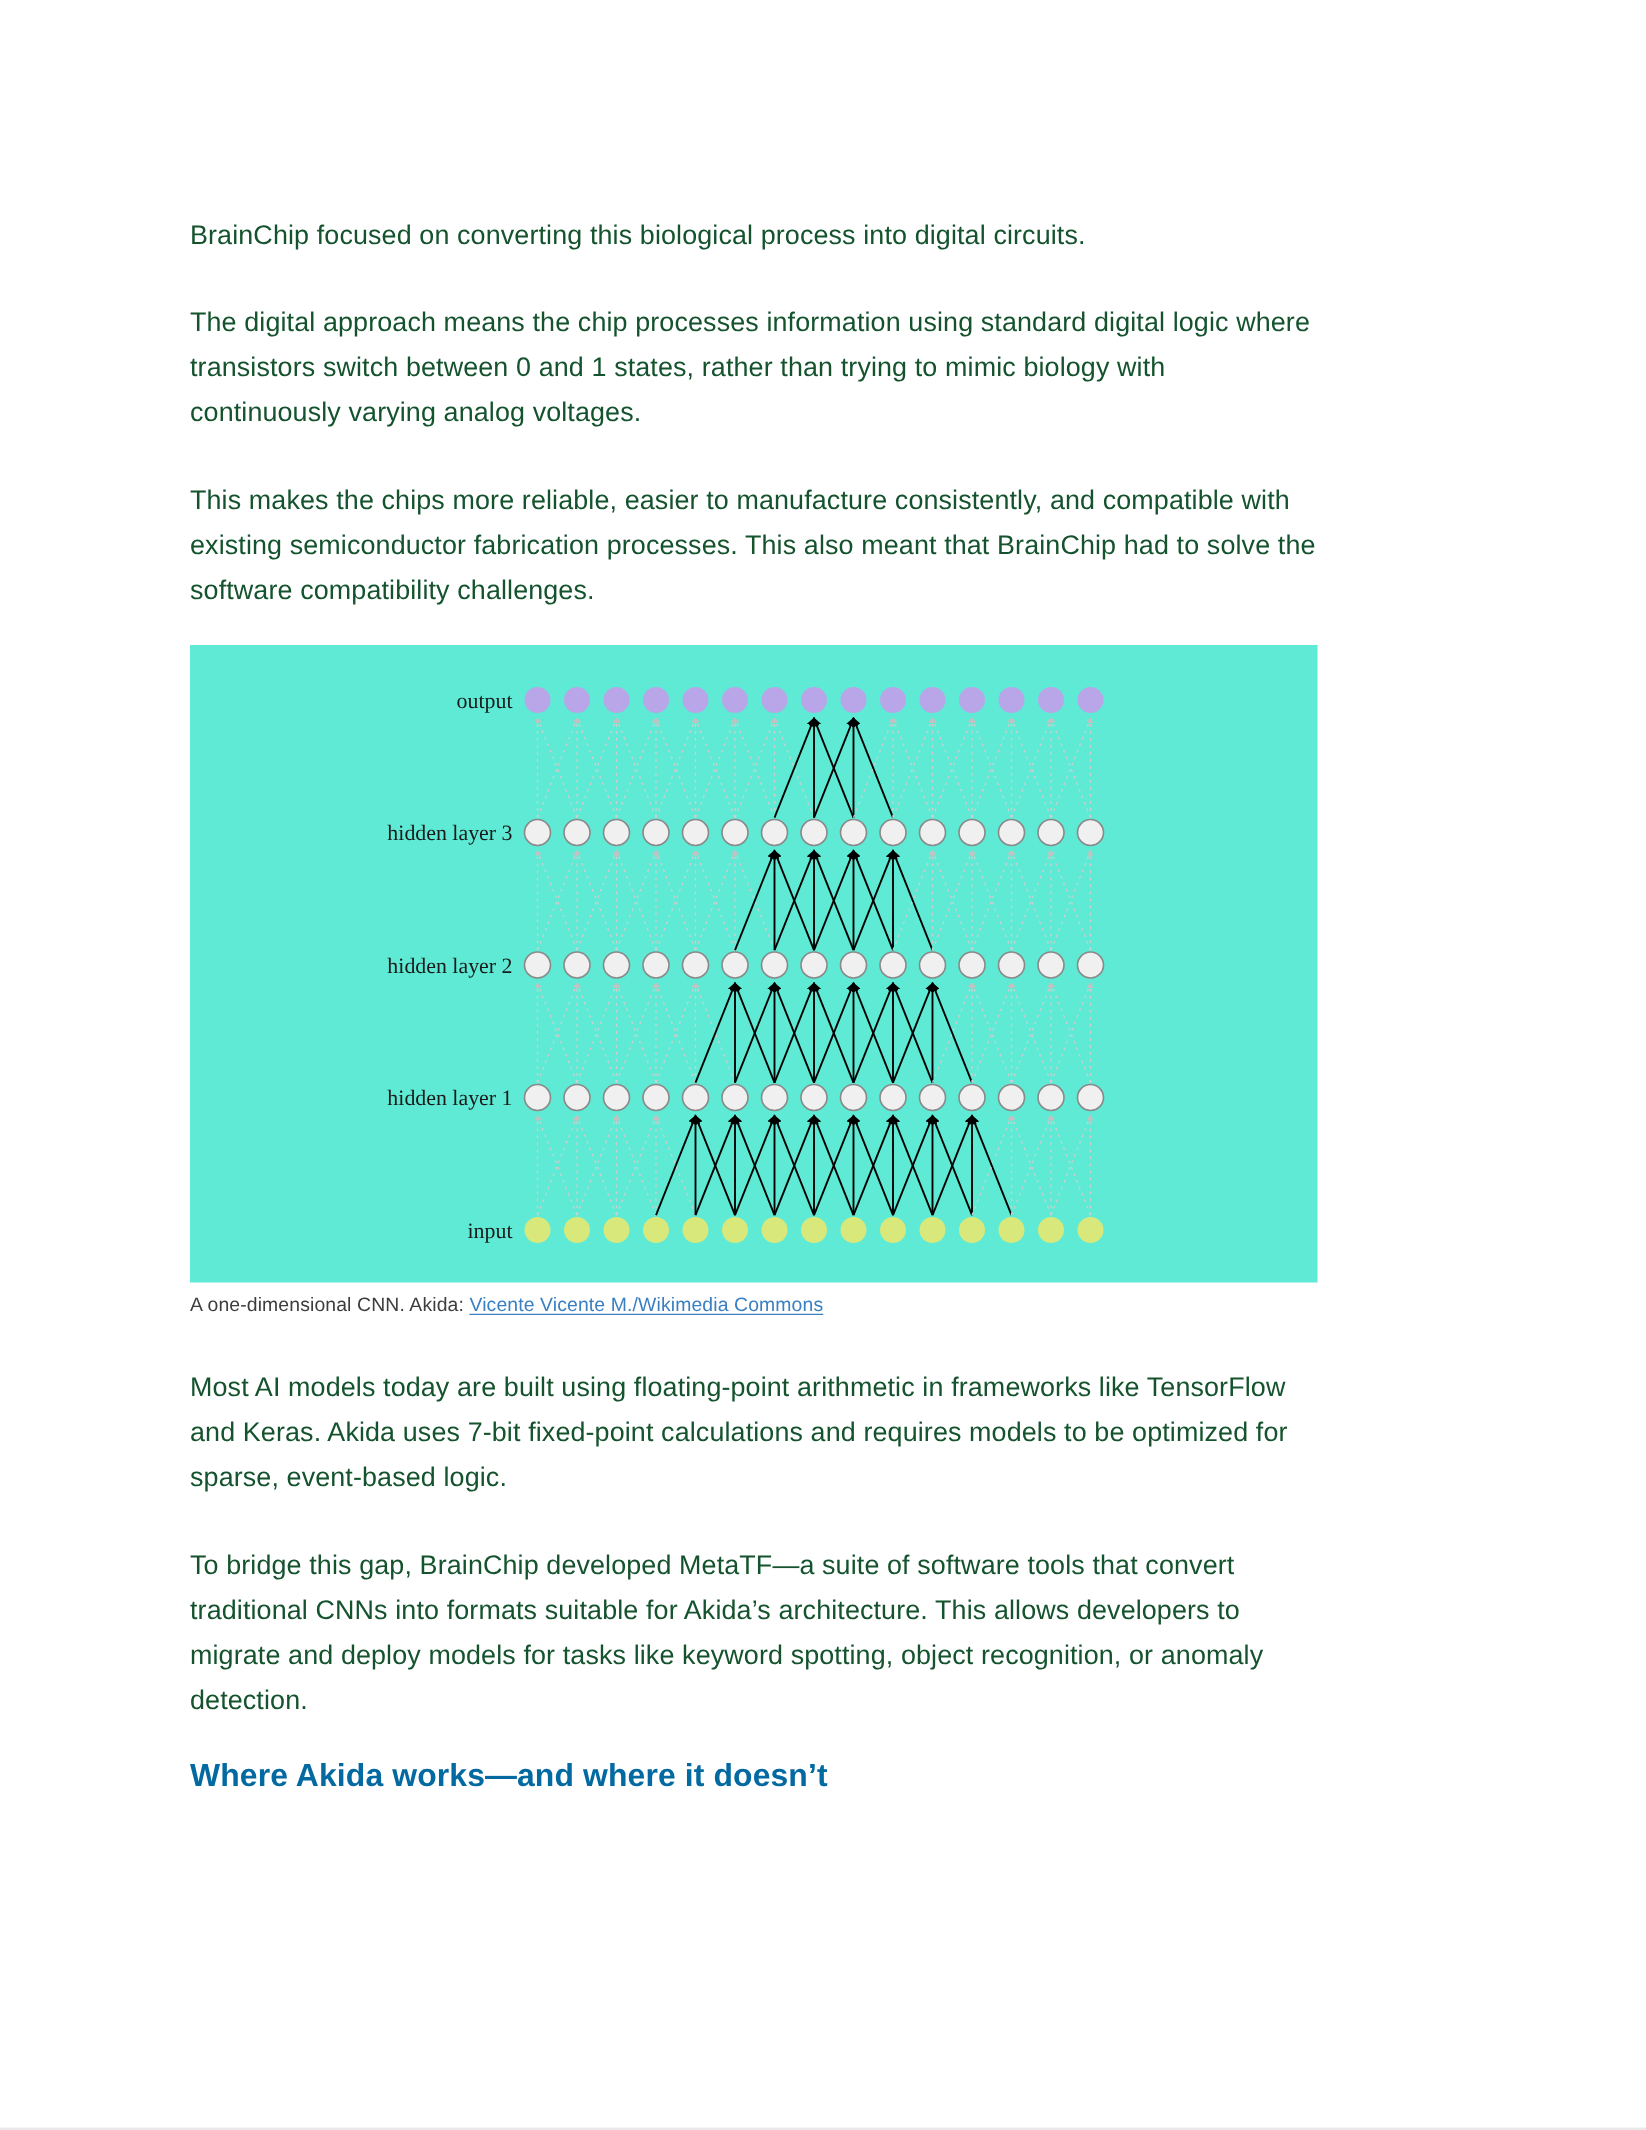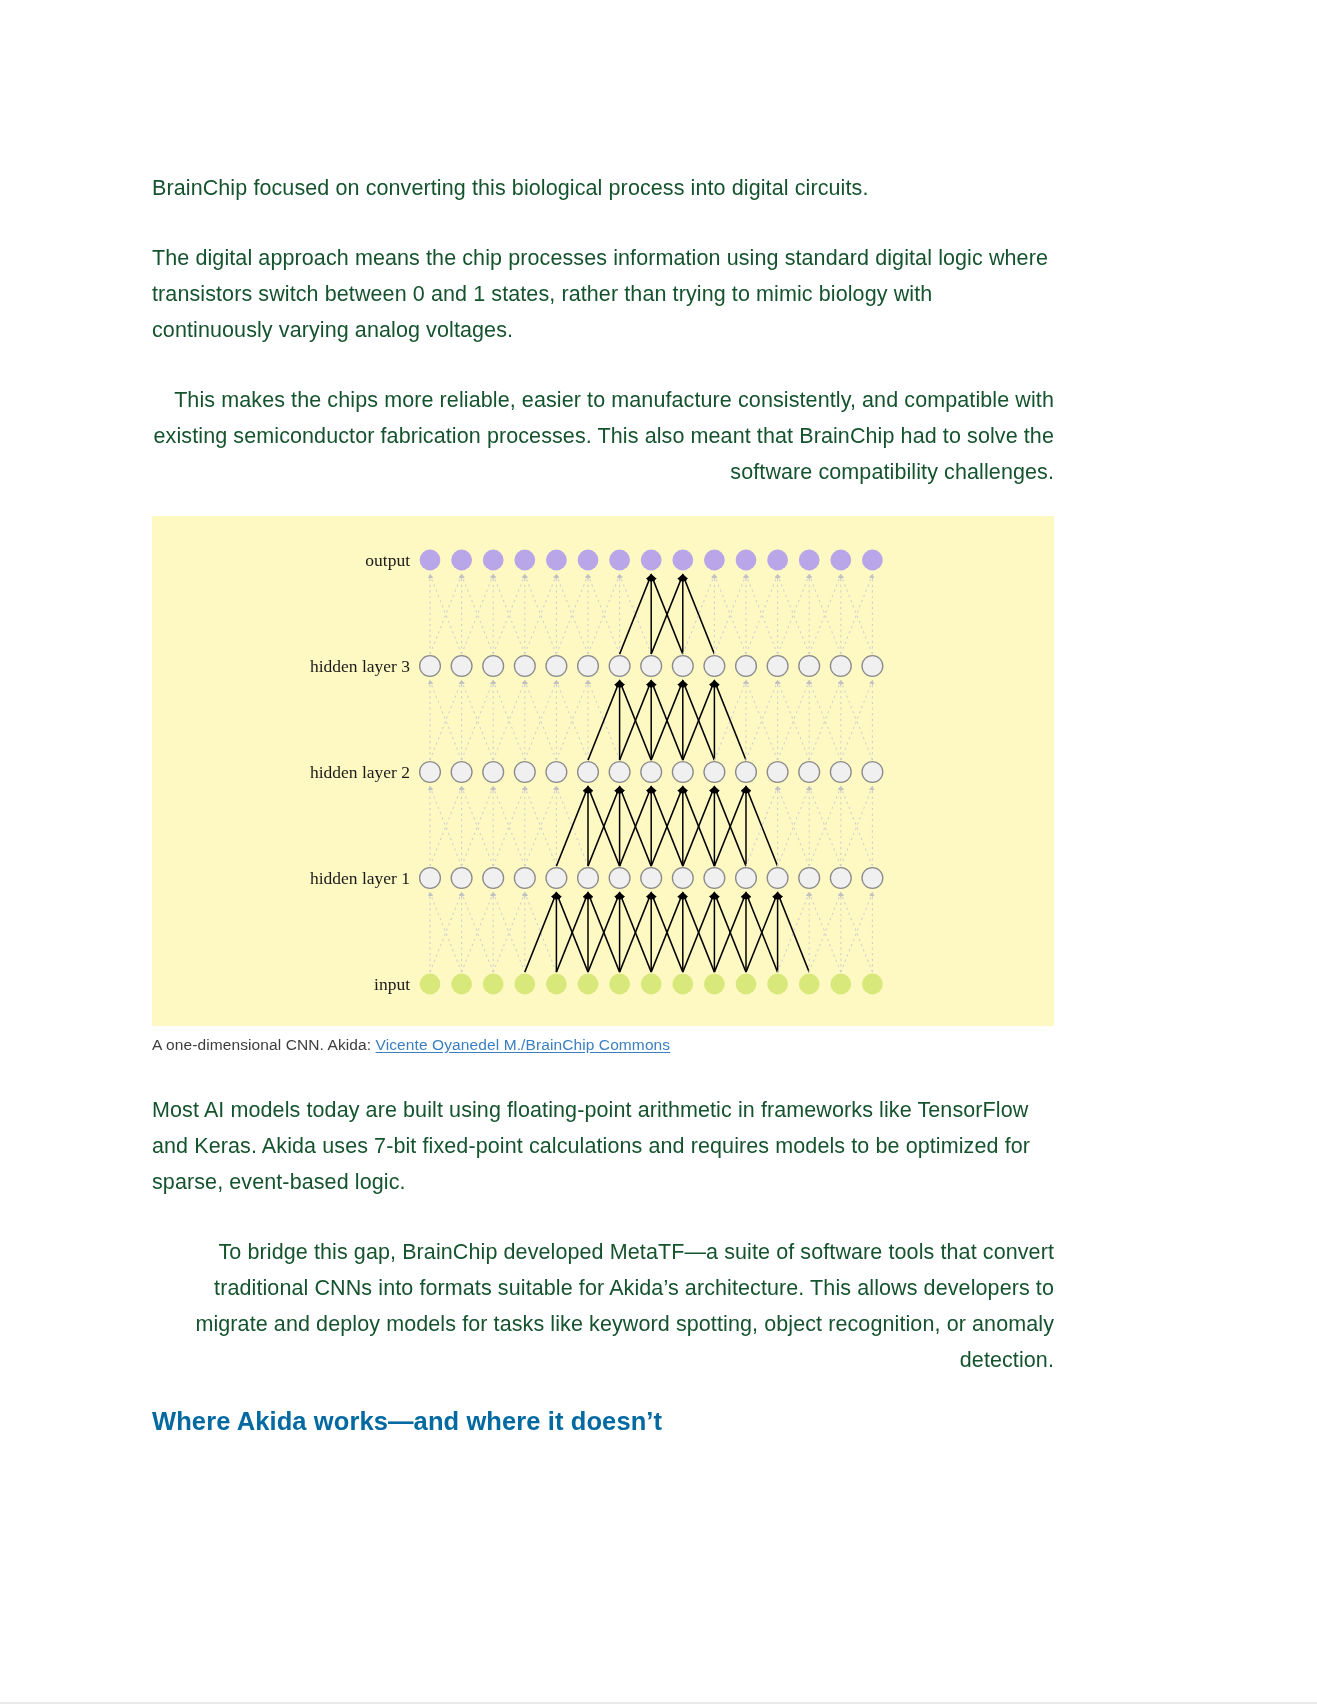--- a/index.html
+++ b/index.html
@@ -23,28 +23,28 @@
     width:902px;
   }
   p.body-par{
     margin:0 0 34px 0;
     font-size:21.5px;
     line-height:36px;
     color:#14532d;
     letter-spacing:0.1px;
     font-weight:400;
   }
-  p.body-par.tight{margin-bottom:26px;text-align:right;}
+  p.body-par.tight{margin-bottom:26px;}
 
   
   .figure{
     position:relative;
     width:902px;
     height:510px;
-    background:#fef9c3;
+    background:#5eead4;
     margin:0 0 8px 0;
     overflow:hidden;
   }
   .figure svg{display:block;}
   .caption{
     font-size:15.5px;
     line-height:22px;
     color:#3d3d3d;
     margin:0 0 36px 0;
     letter-spacing:0.1px;
@@ -344,21 +344,21 @@
         <g id="cnn-labels">
             <text x="258" y="50" text-anchor="end" font-family="&quot;Liberation Serif&quot;, serif" font-size="17.5" fill="#1a1a1a">output</text>
             <text x="258" y="156" text-anchor="end" font-family="&quot;Liberation Serif&quot;, serif" font-size="17.5" fill="#1a1a1a">hidden layer 3</text>
             <text x="258" y="262" text-anchor="end" font-family="&quot;Liberation Serif&quot;, serif" font-size="17.5" fill="#1a1a1a">hidden layer 2</text>
             <text x="258" y="368" text-anchor="end" font-family="&quot;Liberation Serif&quot;, serif" font-size="17.5" fill="#1a1a1a">hidden layer 1</text>
             <text x="258" y="474" text-anchor="end" font-family="&quot;Liberation Serif&quot;, serif" font-size="17.5" fill="#1a1a1a">input</text>
           </g>
       </svg>
     </div>
 
-    <p class="caption"><span>A one-dimensional CNN. Akida: </span><a href="#">Vicente Oyanedel M./BrainChip Commons</a></p>
+    <p class="caption"><span>A one-dimensional CNN. Akida: </span><a href="#">Vicente Vicente M./Wikimedia Commons</a></p>
 
     <p class="body-par">Most AI models today are built using floating-point arithmetic in frameworks like TensorFlow and Keras. Akida uses 7-bit fixed-point calculations and requires models to be optimized for sparse, event-based logic.</p>
     <p class="body-par tight">To bridge this gap, BrainChip developed MetaTF—a suite of software tools that convert traditional CNNs into formats suitable for Akida’s architecture. This allows developers to migrate and deploy models for tasks like keyword spotting, object recognition, or anomaly detection.</p>
 
     <h2 class="section-heading">Where Akida works—and where it doesn’t</h2>
   </div>
 
   <div class="bottom-rule"></div>
 </div>
 

